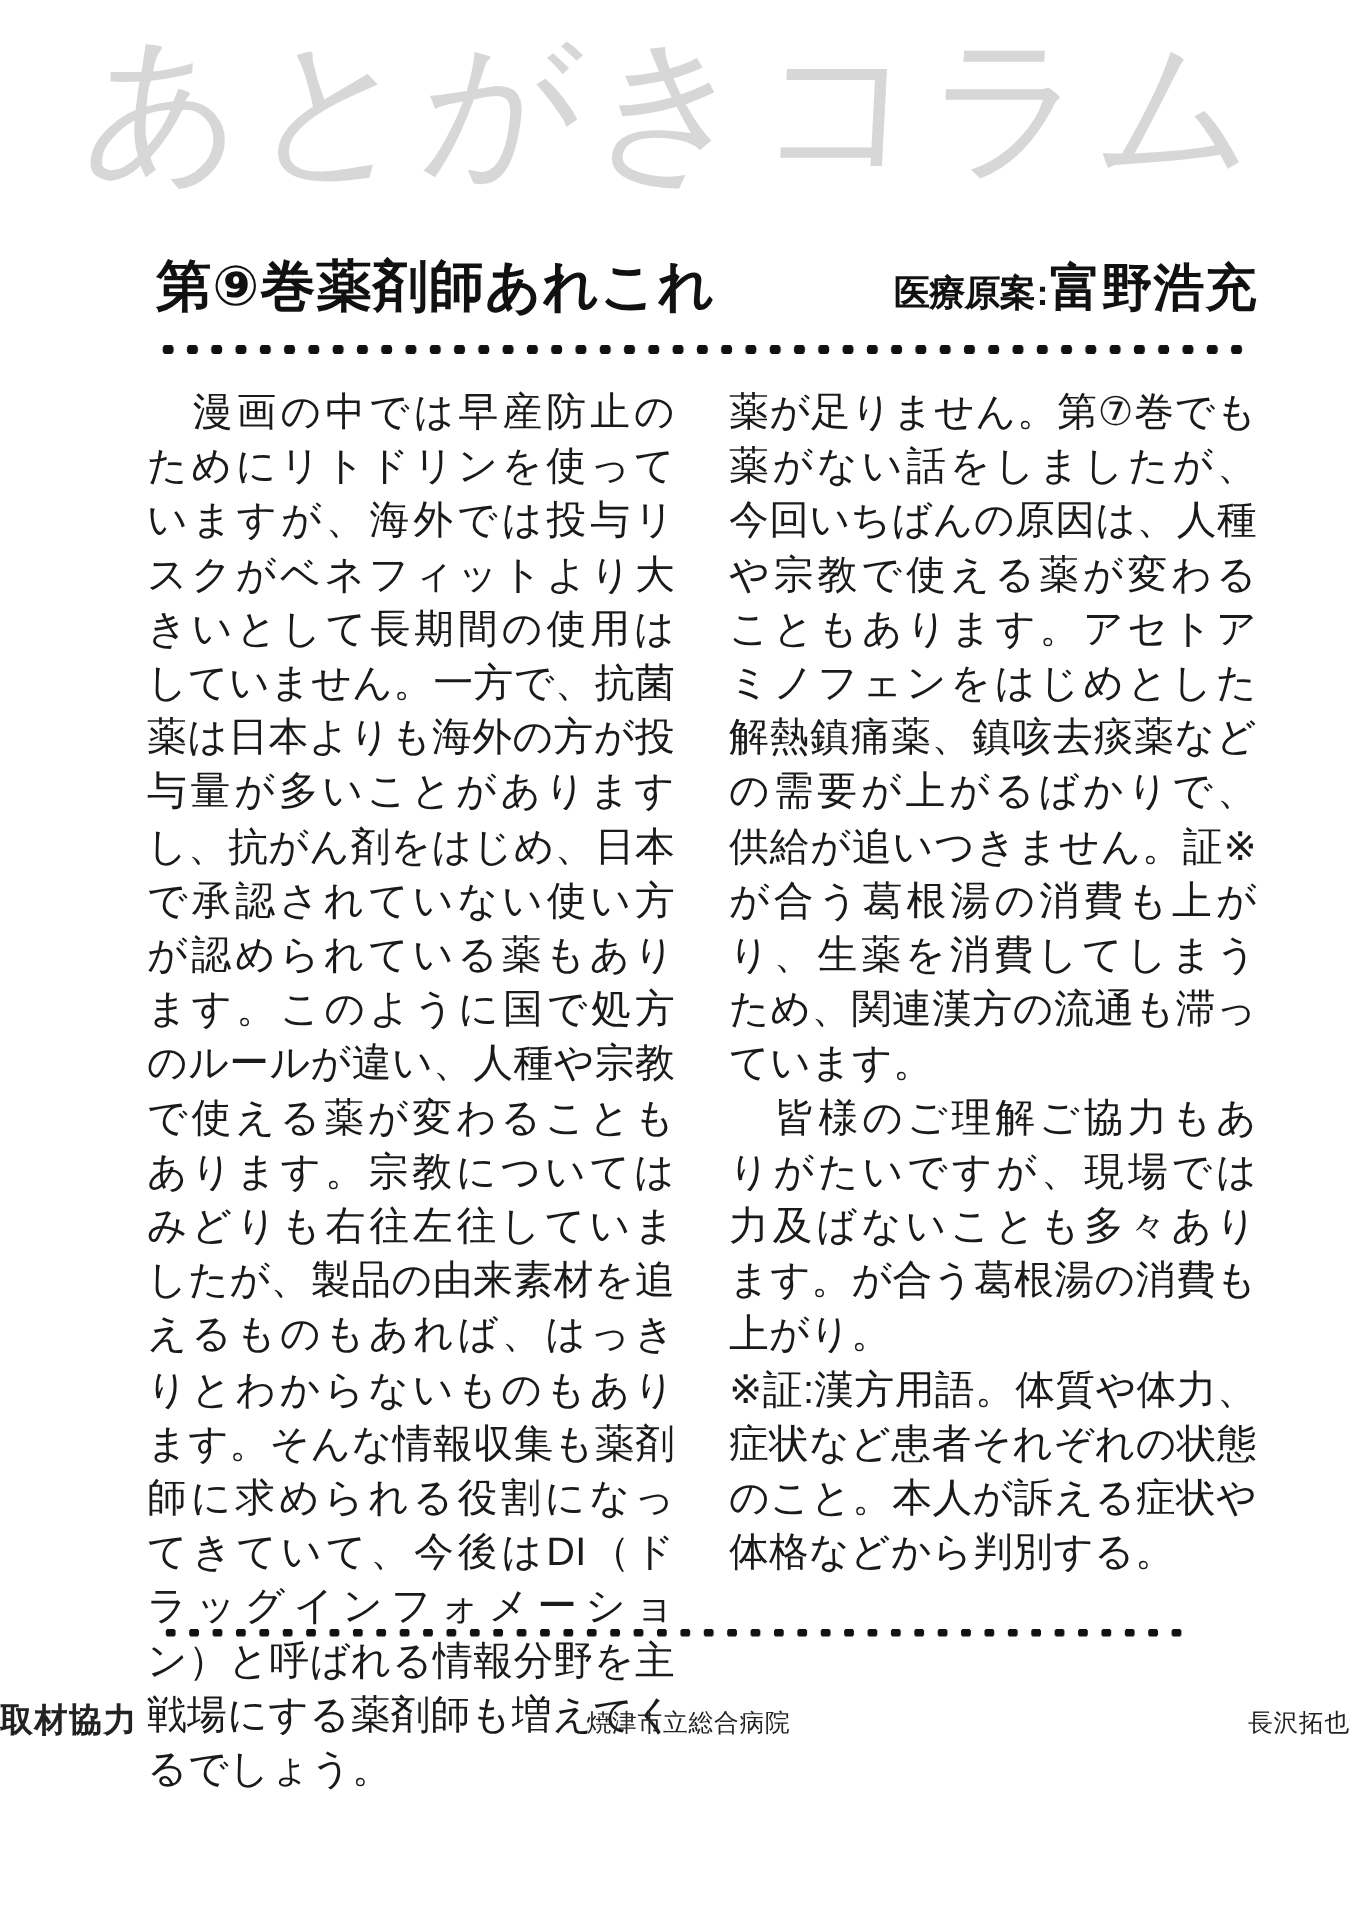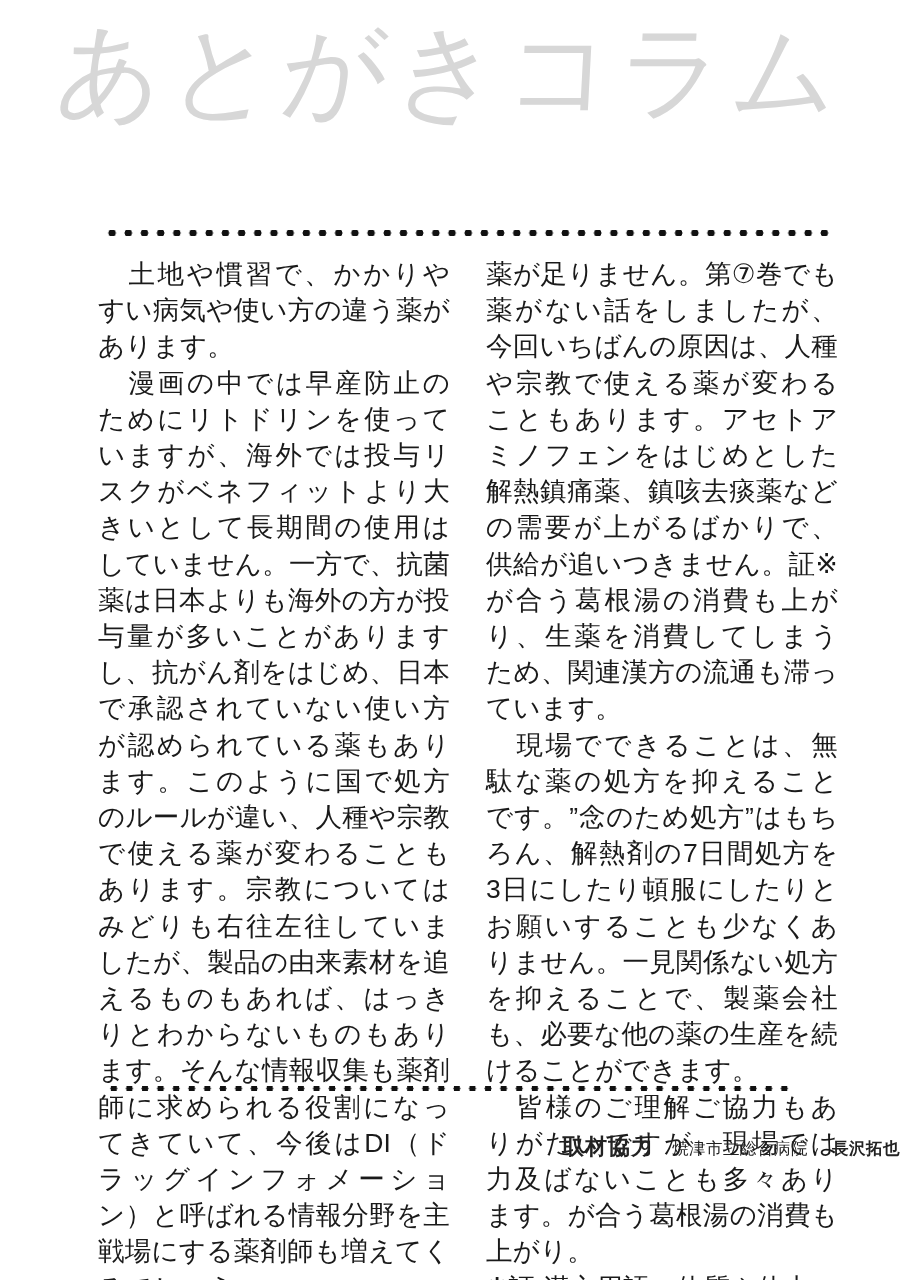--- a/index.html
+++ b/index.html
@@ -160,68 +160,74 @@
   }
 
   
   .credit {
     position: absolute;
     left: 0;
     right: 0;
     top: 1132px;
     display: flex;
     align-items: baseline;
-    justify-content: flex-end;
+    justify-content: space-between;
     white-space: nowrap;
     color: #222222;
   }
 
   .credit-label {
     font-size: 22px;
     font-weight: 700;
     letter-spacing: 1px;
     margin-right: 18px;
   }
 
   .credit-org {
     font-size: 16.5px;
     font-weight: 400;
     letter-spacing: 0.5px;
     margin-right: 24px;
   }
 
   .credit-person {
     font-size: 16.5px;
-    font-weight: 700;
+    font-weight: 400;
     letter-spacing: 0.5px;
   }
 </style>
 </head>
 <body>
 
 <div id="page">
 
   <div class="brush-header">あとがきコラム</div>
 
+  <div class="title-row">
+    <div class="column-title">第⑨巻薬剤師あれこれ</div>
+    <div class="byline">
+      <span class="byline-label">医療原案</span>
+      <span class="byline-sep">:</span>
+      <span class="byline-name">富野浩充</span>
+    </div>
+  </div>
 
   <div class="dot-rule" id="rule-top">
     <div class="dots"></div>
   </div>
 
   <div class="columns">
 
     <div class="column">
-      <p class="indent">土地や慣習で、かかりやすい病気や使い方の違う薬があります。</p>
       <p class="indent">漫画の中では早産防止のためにリトドリンを使っていますが、海外では投与リスクがベネフィットより大きいとして長期間の使用はしていません。一方で、抗菌薬は日本よりも海外の方が投与量が多いことがありますし、抗がん剤をはじめ、日本で承認されていない使い方が認められている薬もあります。このように国で処方のルールが違い、人種や宗教で使える薬が変わることもあります。宗教についてはみどりも右往左往していましたが、製品の由来素材を追えるものもあれば、はっきりとわからないものもあります。そんな情報収集も薬剤師に求められる役割になってきていて、今後はDI（ドラッグインフォメーション）と呼ばれる情報分野を主戦場にする薬剤師も増えてくるでしょう。</p>
 
     </div>
 
     <div class="column">
       <p>薬が足りません。第⑦巻でも薬がない話をしましたが、今回いちばんの原因は、人種や宗教で使える薬が変わることもあります。アセトアミノフェンをはじめとした解熱鎮痛薬、鎮咳去痰薬などの需要が上がるばかりで、供給が追いつきません。証※が合う葛根湯の消費も上がり、生薬を消費してしまうため、関連漢方の流通も滞っています。</p>
-      <p class="indent">現場でできることは、無駄な薬の処方を抑えることです。”念のため処方”はもちろん、解熱剤の7日間処方を3日にしたり頓服にしたりとお願いすることも少なくありません。一見関係ない処方を抑えることで、製薬会社も、必要な他の薬の生産を続けることができます。</p>
       <p class="indent">皆様のご理解ご協力もありがたいですが、現場では力及ばないことも多々あります。が合う葛根湯の消費も上がり。</p>
       <p class="footnote">※証:漢方用語。体質や体力、症状など患者それぞれの状態のこと。本人が訴える症状や体格などから判別する。</p>
     </div>
 
   </div>
 
   <div class="dot-rule" id="rule-bottom">
     <div class="dots"></div>
   </div>
 

